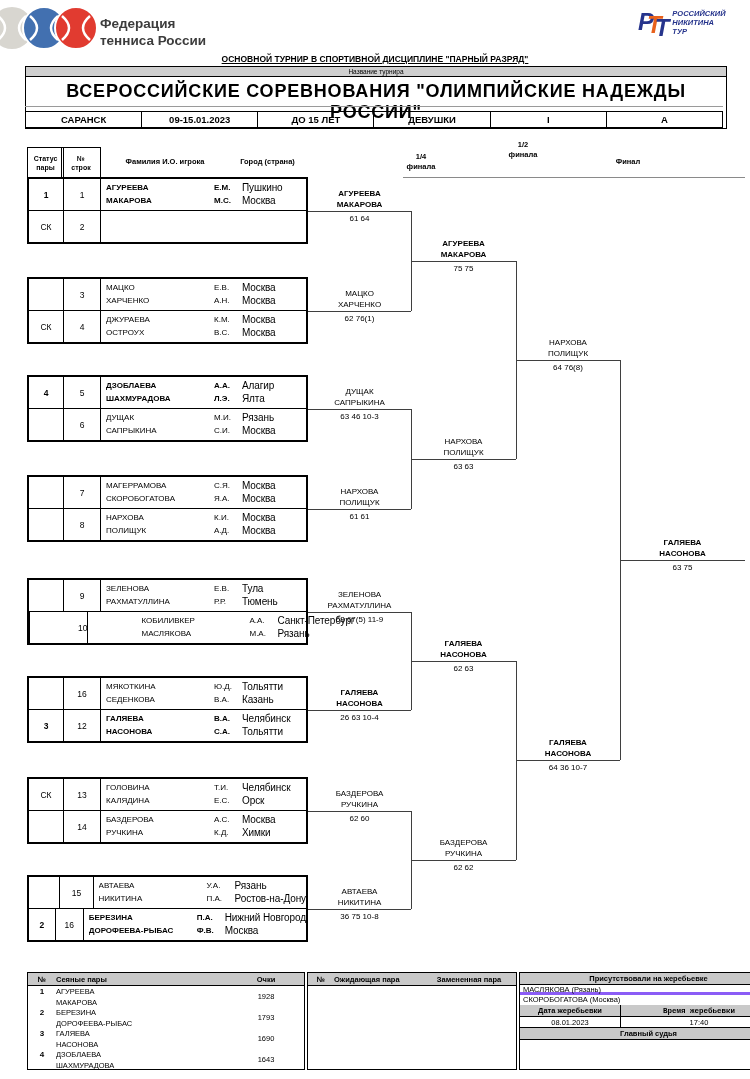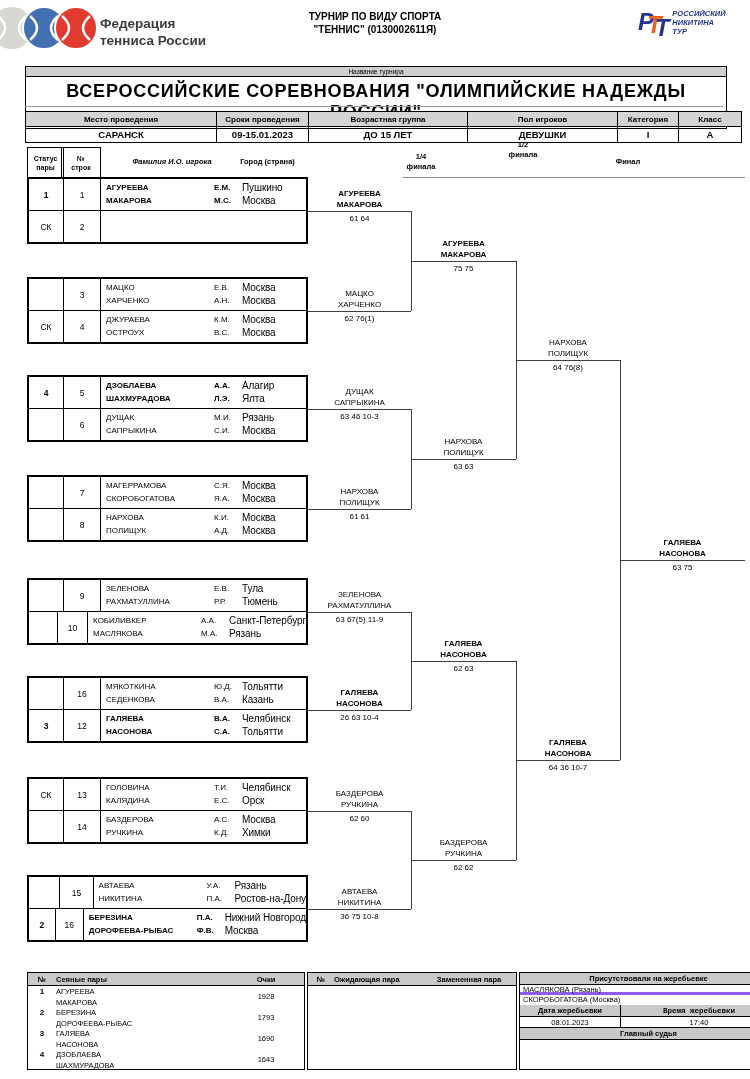--- a/index.html
+++ b/index.html
@@ -23,40 +23,40 @@
   #title-underline{left:25px;top:106px;width:698px;height:1px;background:#9a9a9a;}
   
   #info-table{left:25px;top:111px;width:698px;border:1.5px solid #000;border-collapse:collapse;table-layout:fixed;}
   #info-table td{border:1px solid #000;text-align:center;overflow:hidden;}
   #info-table .ih td{background:#d4d4d4;font-size:8px;font-weight:bold;height:12px;}
   #info-table .iv td{font-size:9.5px;font-weight:bold;height:13px;}
   
   .br-h{font-size:7.5px;font-weight:bold;text-align:center;line-height:9.5px;}
   #h-status{left:27px;top:147px;width:35px;height:30px;border:1px solid #000;display:flex;align-items:center;justify-content:center;font-size:7px;}
   #h-num{left:61px;top:147px;width:38px;height:30px;border:1px solid #000;display:flex;align-items:center;justify-content:center;font-size:7px;}
-  #h-name{left:102px;top:157px;width:140px;font-style:italic;}
+  #h-name{left:95px;top:157px;width:140px;}
   #h-city{left:210px;top:157px;width:115px;}
   #h-r1{left:391px;top:152px;width:60px;}
   #h-r2{left:493px;top:140px;width:60px;}
   #h-final{left:598px;top:157px;width:60px;}
   #hdr-line{left:403px;top:177px;width:342px;height:1px;background:#8a8a8a;}
   
   .pair-row{position:absolute;left:27px;width:281px;box-sizing:border-box;border:2px solid #000;display:flex;background:#fff;}
   #rows > .pair-row:nth-child(odd){border-bottom-width:1px;}
   #rows > .pair-row:nth-child(even){border-top:none;}
   #rows > .pair-row:nth-child(1){top:177px;height:34px;}
   #rows > .pair-row:nth-child(2){top:211px;height:33px;}
   #rows > .pair-row:nth-child(3){top:277px;height:34px;}
   #rows > .pair-row:nth-child(4){top:311px;height:33px;}
   #rows > .pair-row:nth-child(5){top:375px;height:34px;}
   #rows > .pair-row:nth-child(6){top:409px;height:33px;}
   #rows > .pair-row:nth-child(7){top:475px;height:34px;}
   #rows > .pair-row:nth-child(8){top:509px;height:33px;}
   #rows > .pair-row:nth-child(9){top:578px;height:34px;}
-  #rows > .pair-row:nth-child(10){top:612px;height:33px;}
+  #rows > .pair-row:nth-child(10){top:612px;height:33px;gap:48px;}
   #rows > .pair-row:nth-child(11){top:676px;height:34px;}
   #rows > .pair-row:nth-child(12){top:710px;height:33px;}
   #rows > .pair-row:nth-child(13){top:777px;height:34px;}
   #rows > .pair-row:nth-child(14){top:811px;height:33px;}
   #rows > .pair-row:nth-child(15){top:875px;height:34px;}
   #rows > .pair-row:nth-child(16){top:909px;height:33px;}
   .cst{width:34px;border-right:1px solid #000;display:flex;align-items:center;justify-content:center;font-size:8.5px;}
   .cnum{width:36px;border-right:1px solid #000;display:flex;align-items:center;justify-content:center;font-size:8.5px;}
   .cnames{flex:1;padding:3px 0 0 5px;}
   .pl{display:flex;font-size:8px;line-height:12.5px;}
@@ -138,49 +138,38 @@
     <path d="M36 12 Q 50 24 36 36" stroke="#fff" stroke-width="2.5" fill="none"></path>
     <path d="M64 12 Q 50 24 64 36" stroke="#fff" stroke-width="2.5" fill="none"></path>
     <circle cx="82" cy="24" r="21" fill="#e13b30" stroke="#fff" stroke-width="2"></circle>
     <path d="M68 12 Q 82 24 68 36" stroke="#fff" stroke-width="2.5" fill="none"></path>
     <path d="M96 12 Q 82 24 96 36" stroke="#fff" stroke-width="2.5" fill="none"></path>
   </svg>
   <div class="abs" id="fed-name">
     <div>Федерация</div>
     <div>тенниса России</div>
   </div>
-  <div class="abs" id="tourn-type">
-    <div>ТУРНИР ПО ВИДУ СПОРТА</div>
-    <div>"ТЕННИС" (0130002611Я)</div>
-  </div>
   <div class="abs" id="rtt">
     <div class="letters"><span class="lp">Р</span><span class="lt1">Т</span><span class="lt2">Т</span></div>
     <div class="rtt-text">
       <div>РОССИЙСКИЙ</div>
       <div>НИКИТИНА</div>
       <div>ТУР</div>
     </div>
   </div>
+  <div class="abs" id="subtitle">ОСНОВНОЙ ТУРНИР В СПОРТИВНОЙ ДИСЦИПЛИНЕ "ПАРНЫЙ РАЗРЯД"</div>
 
   <div class="abs" id="title-box">
     <div id="title-caption">Название турнира</div>
     <div id="title-text">ВСЕРОССИЙСКИЕ СОРЕВНОВАНИЯ "ОЛИМПИЙСКИЕ НАДЕЖДЫ РОССИИ"</div>
   </div>
   <div class="abs" id="title-underline"></div>
 
   <table class="abs" id="info-table">
     <tbody>
-        <tr class="ih">
-      <td style="width:188px">Место проведения</td>
-      <td style="width:89px">Сроки проведения</td>
-      <td style="width:156px">Возрастная группа</td>
-      <td style="width:147px">Пол игроков</td>
-      <td style="width:58px">Категория</td>
-      <td style="width:60px">Класс</td>
-    </tr>
     <tr class="iv">
       <td>САРАНСК</td>
       <td>09-15.01.2023</td>
       <td>ДО 15 ЛЕТ</td>
       <td>ДЕВУШКИ</td>
       <td>I</td>
       <td>А</td>
     </tr>
   </tbody>
     </table>

